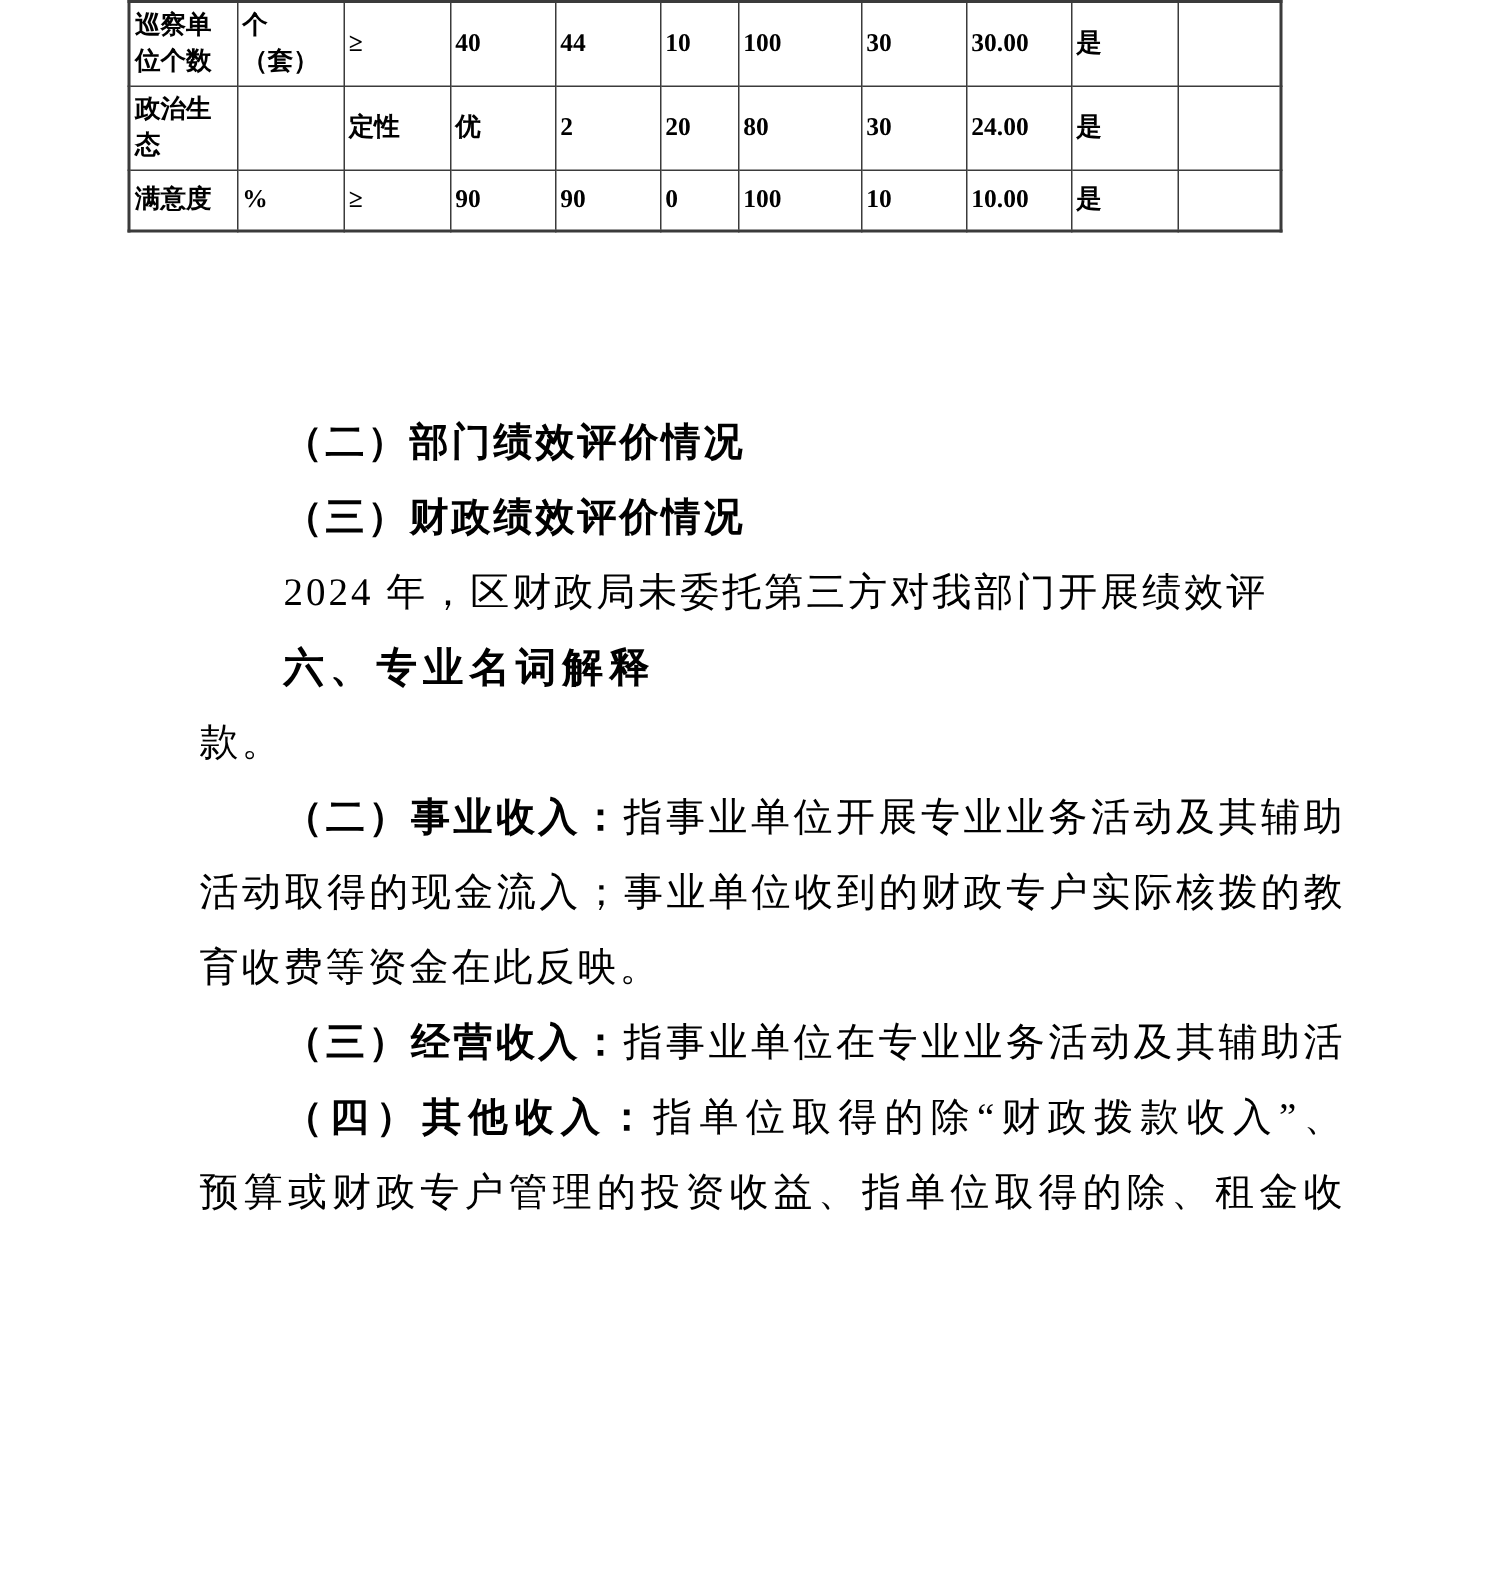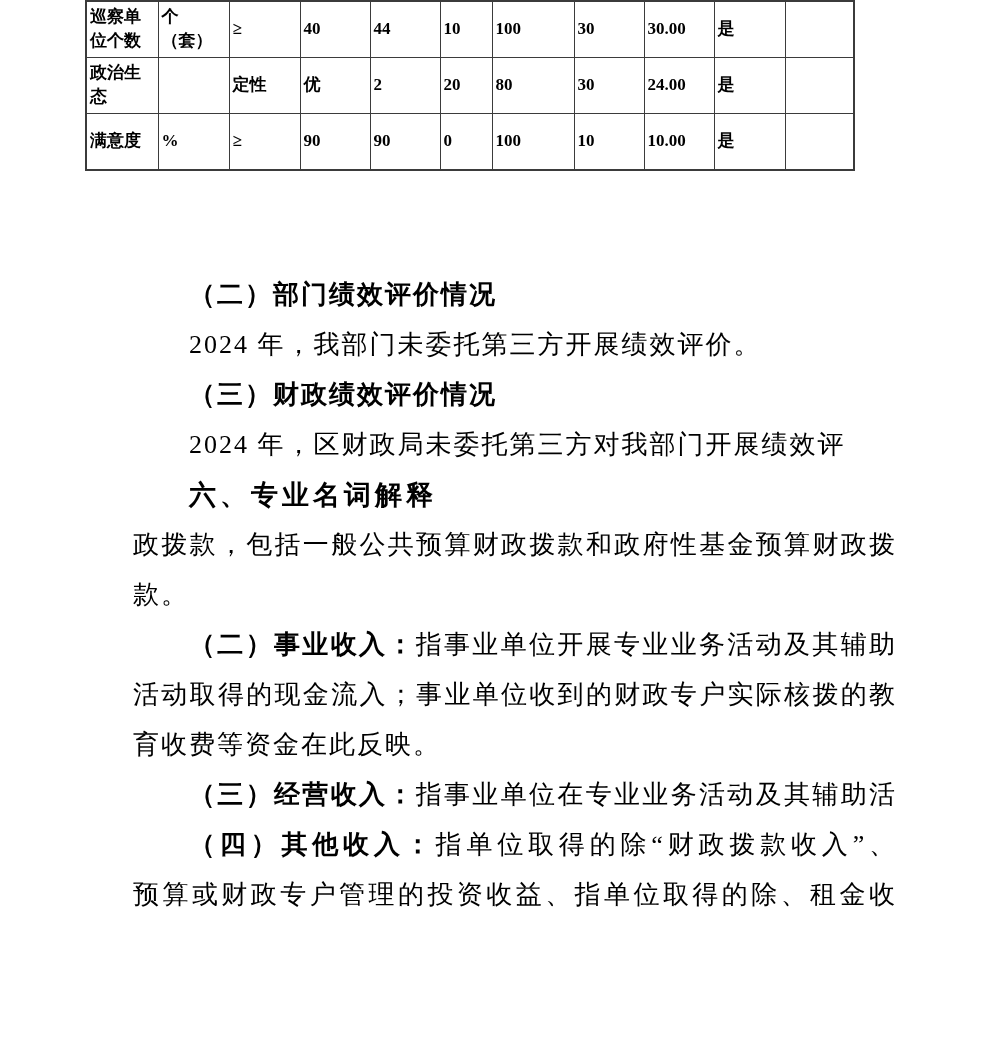--- a/index.html
+++ b/index.html
@@ -27,21 +27,21 @@
     line-height:24px;
     padding:1px 3px;
     vertical-align:middle;
     overflow:hidden;
     line-break:strict;
     word-break:normal;
     font-weight:bold;
   }
   .doc-table tr.r1 td { height:56px; }
   .doc-table tr.r2 td { height:56px; }
-  .doc-table tr.r3 td { height:57px; }
+  .doc-table tr.r3 td { height:41px; }
   .doc-table td.txt { text-align:left; }
   .doc-table td.num { text-align:left; padding-right:4px; }
   
   .body-text {
     position:absolute;
     left:133px;
     top:270px;
     width:764px;
   }
   .line {
@@ -117,25 +117,23 @@
       <td class="num">10</td>
       <td class="num">10.00</td>
       <td class="txt">是</td>
       <td class="txt"></td>
     </tr>
   </tbody>
 </table>
 
 <div class="body-text">
   <div class="line ind"><span class="b">（二）部门绩效评价情况</span></div>
-  <div class="line ind"><span>2024 年，我部门未委托第三方开展绩效评价。</span></div>
   <div class="line ind"><span class="b">（三）财政绩效评价情况</span></div>
   <div class="line ind"><span>2024 年，区财政局未委托第三方对我部门开展绩效评价。</span></div>
   <div class="line ind"><span class="hei">六、专业名词解释</span></div>
-  <div class="line j"><span>政拨款，包括一般公共预算财政拨款和政府性基金预算财政拨</span></div>
   <div class="line"><span>款。</span></div>
   <div class="line ind j"><span class="b">（二）事业收入：</span><span>指事业单位开展专业业务活动及其辅助</span></div>
   <div class="line j"><span>活动取得的现金流入；事业单位收到的财政专户实际核拨的教</span></div>
   <div class="line"><span>育收费等资金在此反映。</span></div>
   <div class="line ind j"><span class="b">（三）经营收入：</span><span>指事业单位在专业业务活动及其辅助活</span></div>
   <div class="line ind j"><span class="b">（四）其他收入：</span><span>指单位取得的除“财政拨款收入”、</span></div>
   <div class="line j"><span>预算或财政专户管理的投资收益、指单位取得的除、租金收</span></div>
 </div>
 
 </body></html>

